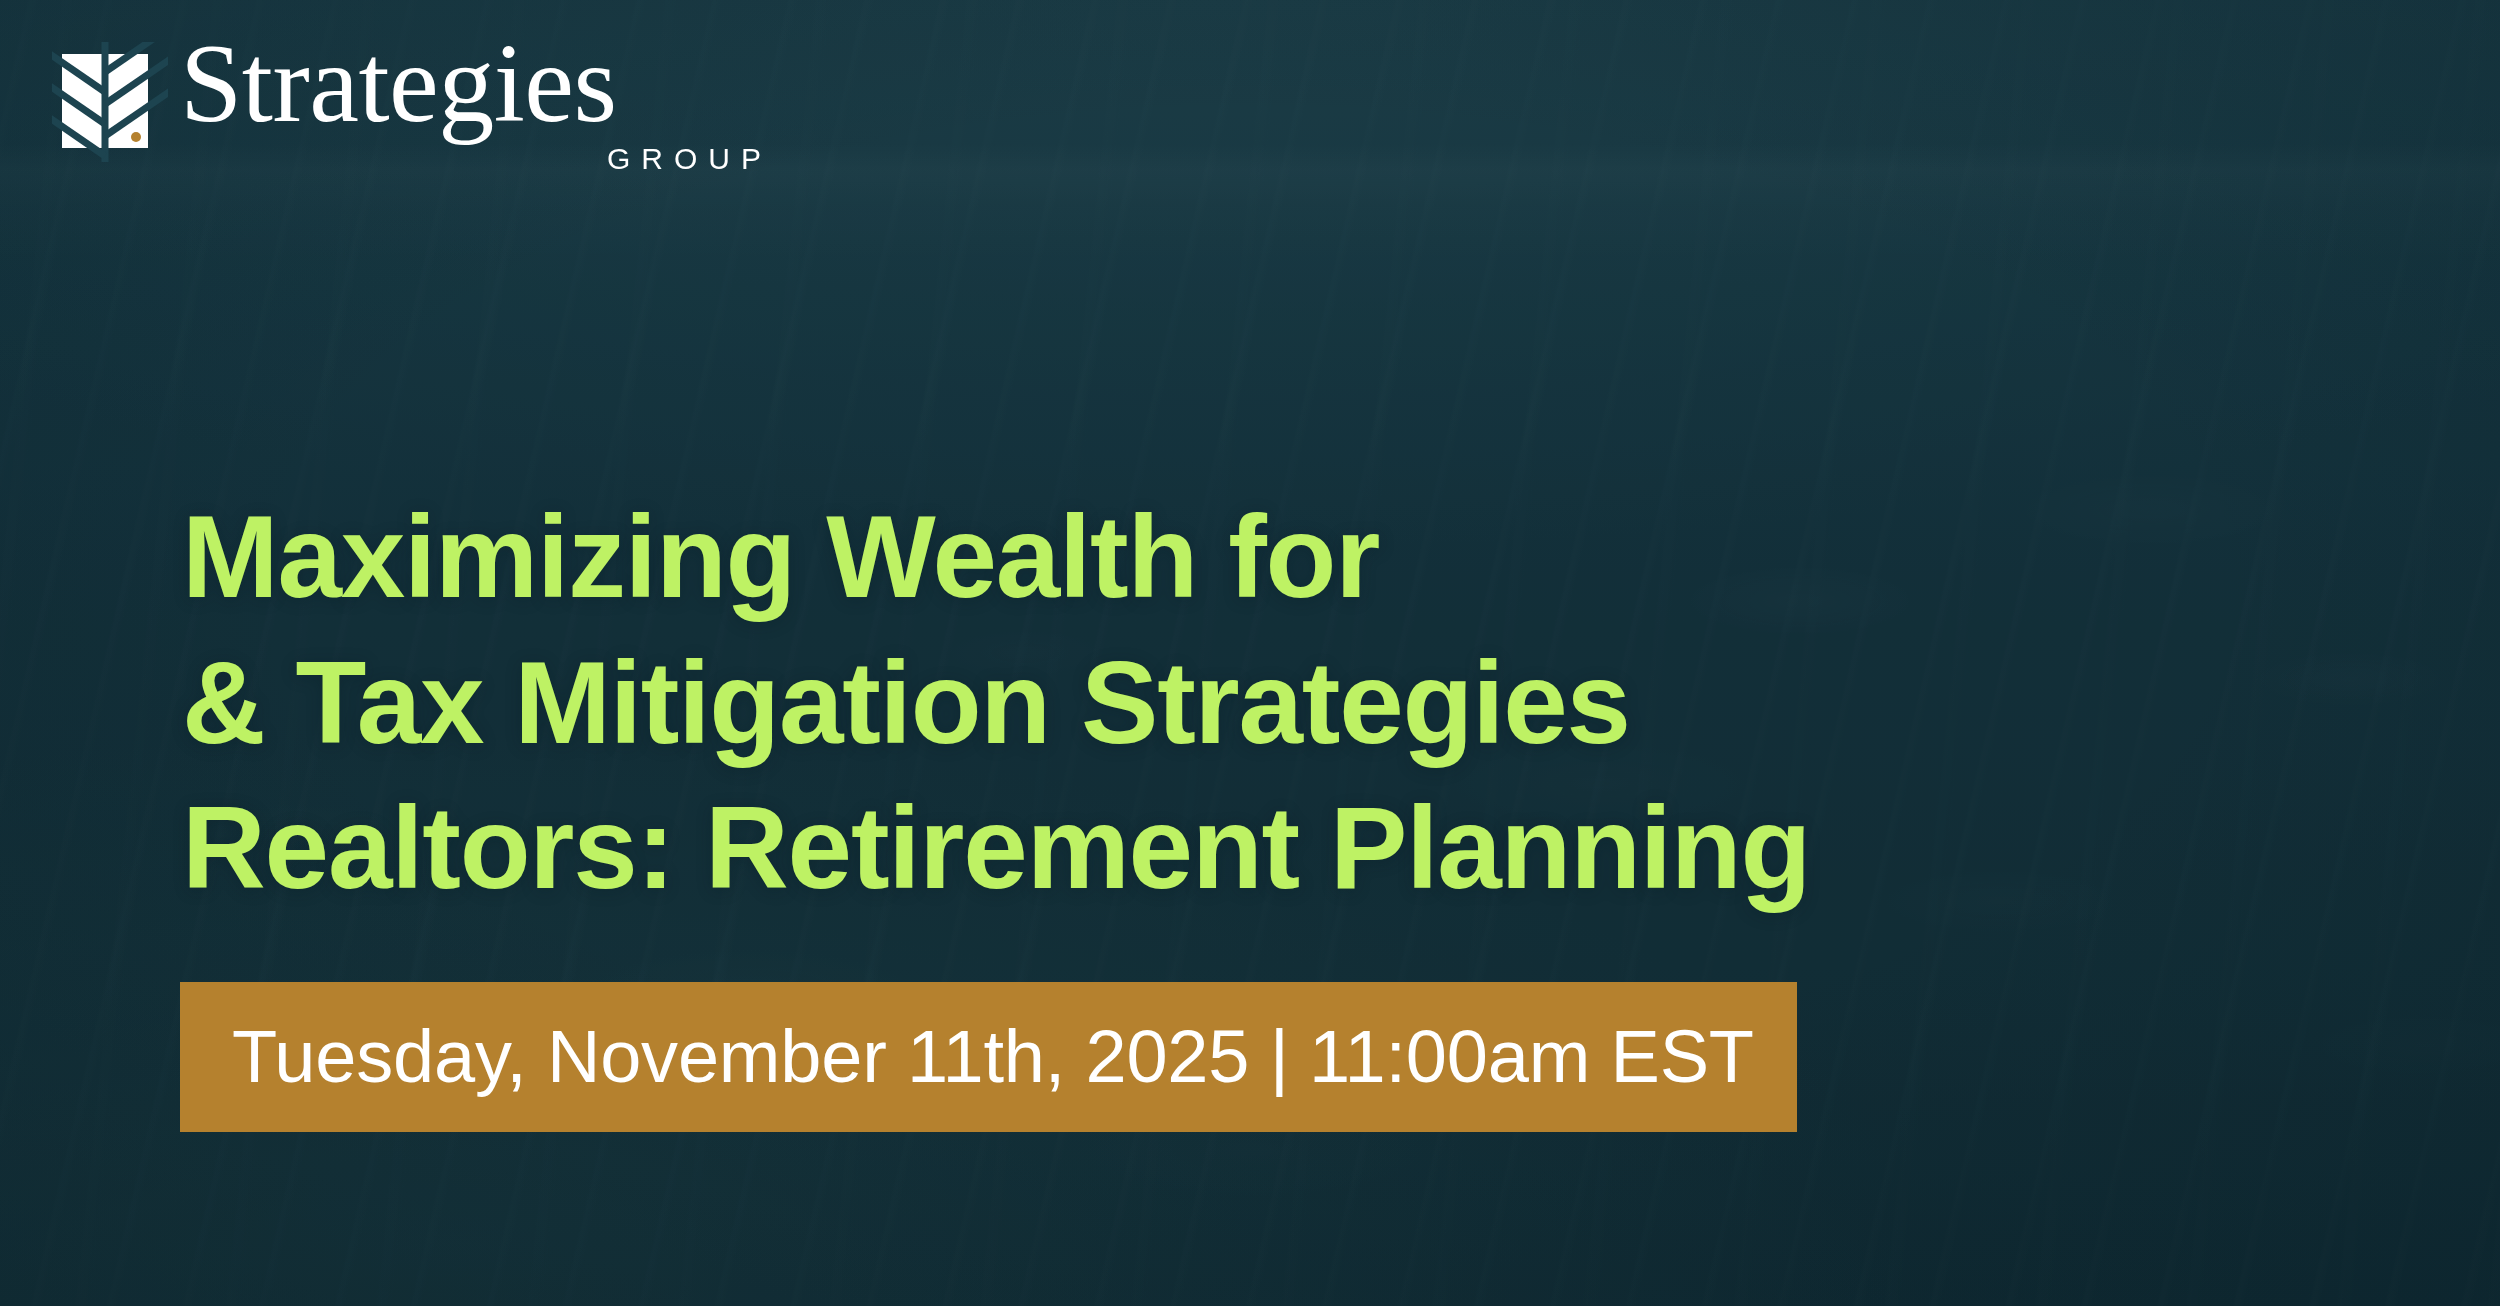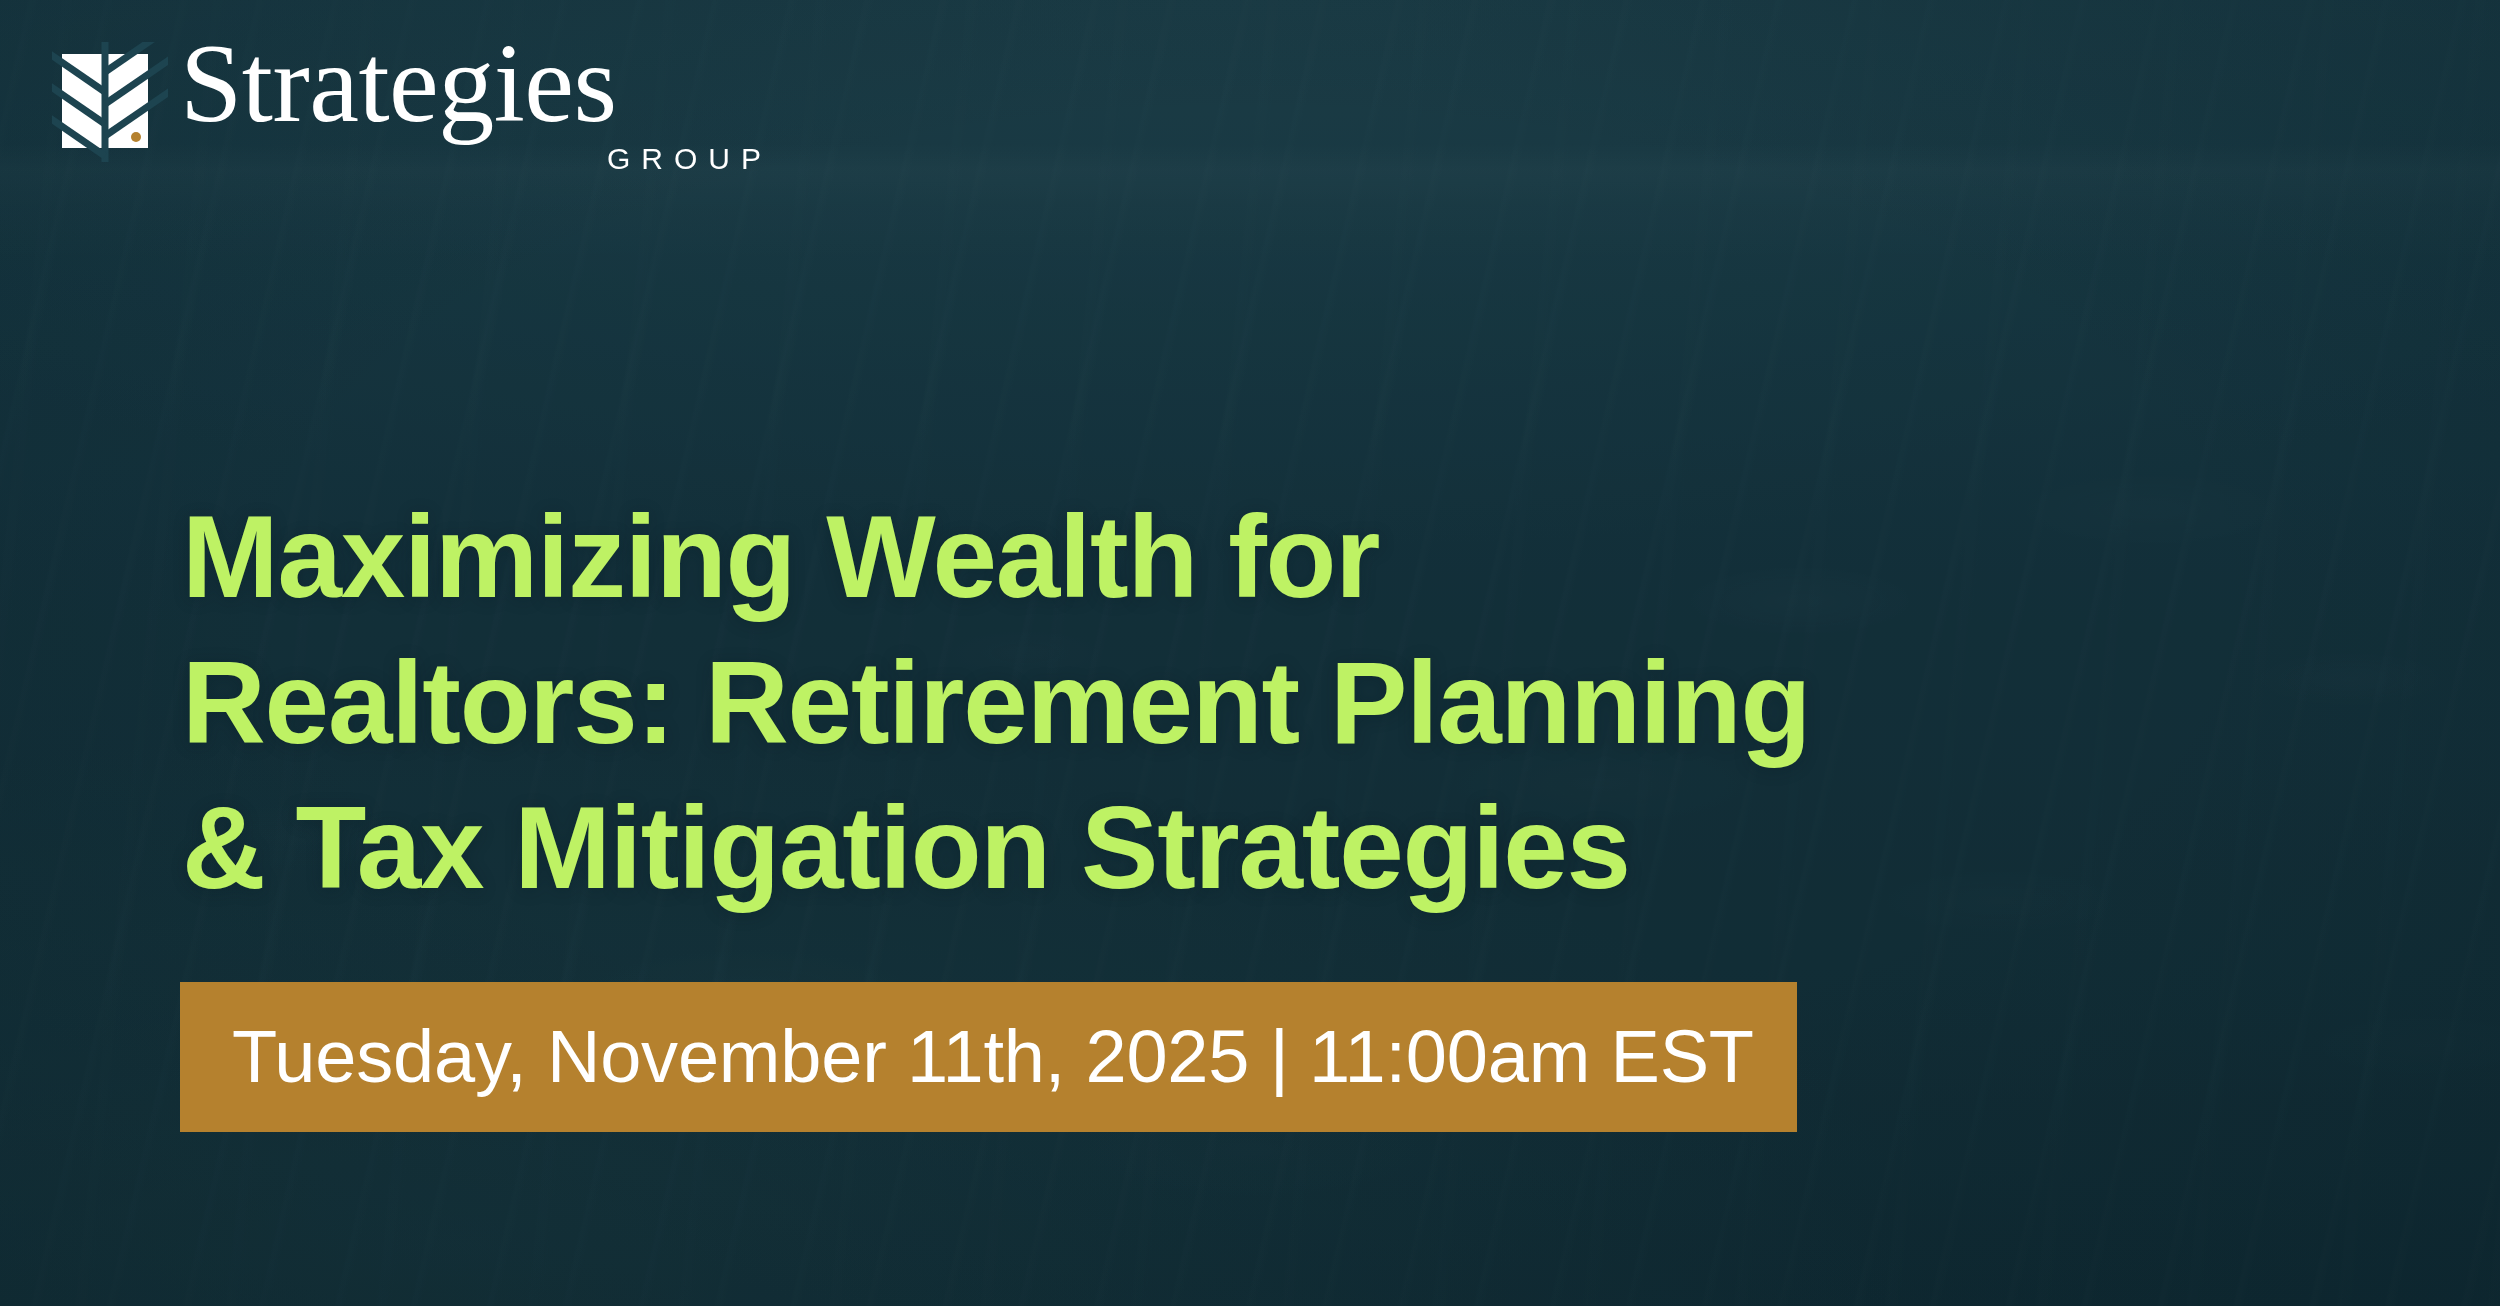--- a/index.html
+++ b/index.html
@@ -183,21 +183,21 @@
       <circle cx="84" cy="95" r="5" fill="#b5812e"></circle>
     </svg>
 
     <div class="logo-word">Strategies</div>
 
     <div class="logo-sub">GROUP</div>
   </div>
 
   <div class="headline">
     <span class="hl-line">Maximizing Wealth for</span>
+    <span class="hl-line">&amp; Tax Mitigation Strategies</span>
     <span class="hl-line">Realtors: Retirement Planning</span>
-    <span class="hl-line">&amp; Tax Mitigation Strategies</span>
   </div>
 
   <div class="date-banner">
     <span class="date-text">Tuesday, November 11th, 2025 | 11:00am EST</span>
   </div>
 
 </div>
 
 </body></html>

